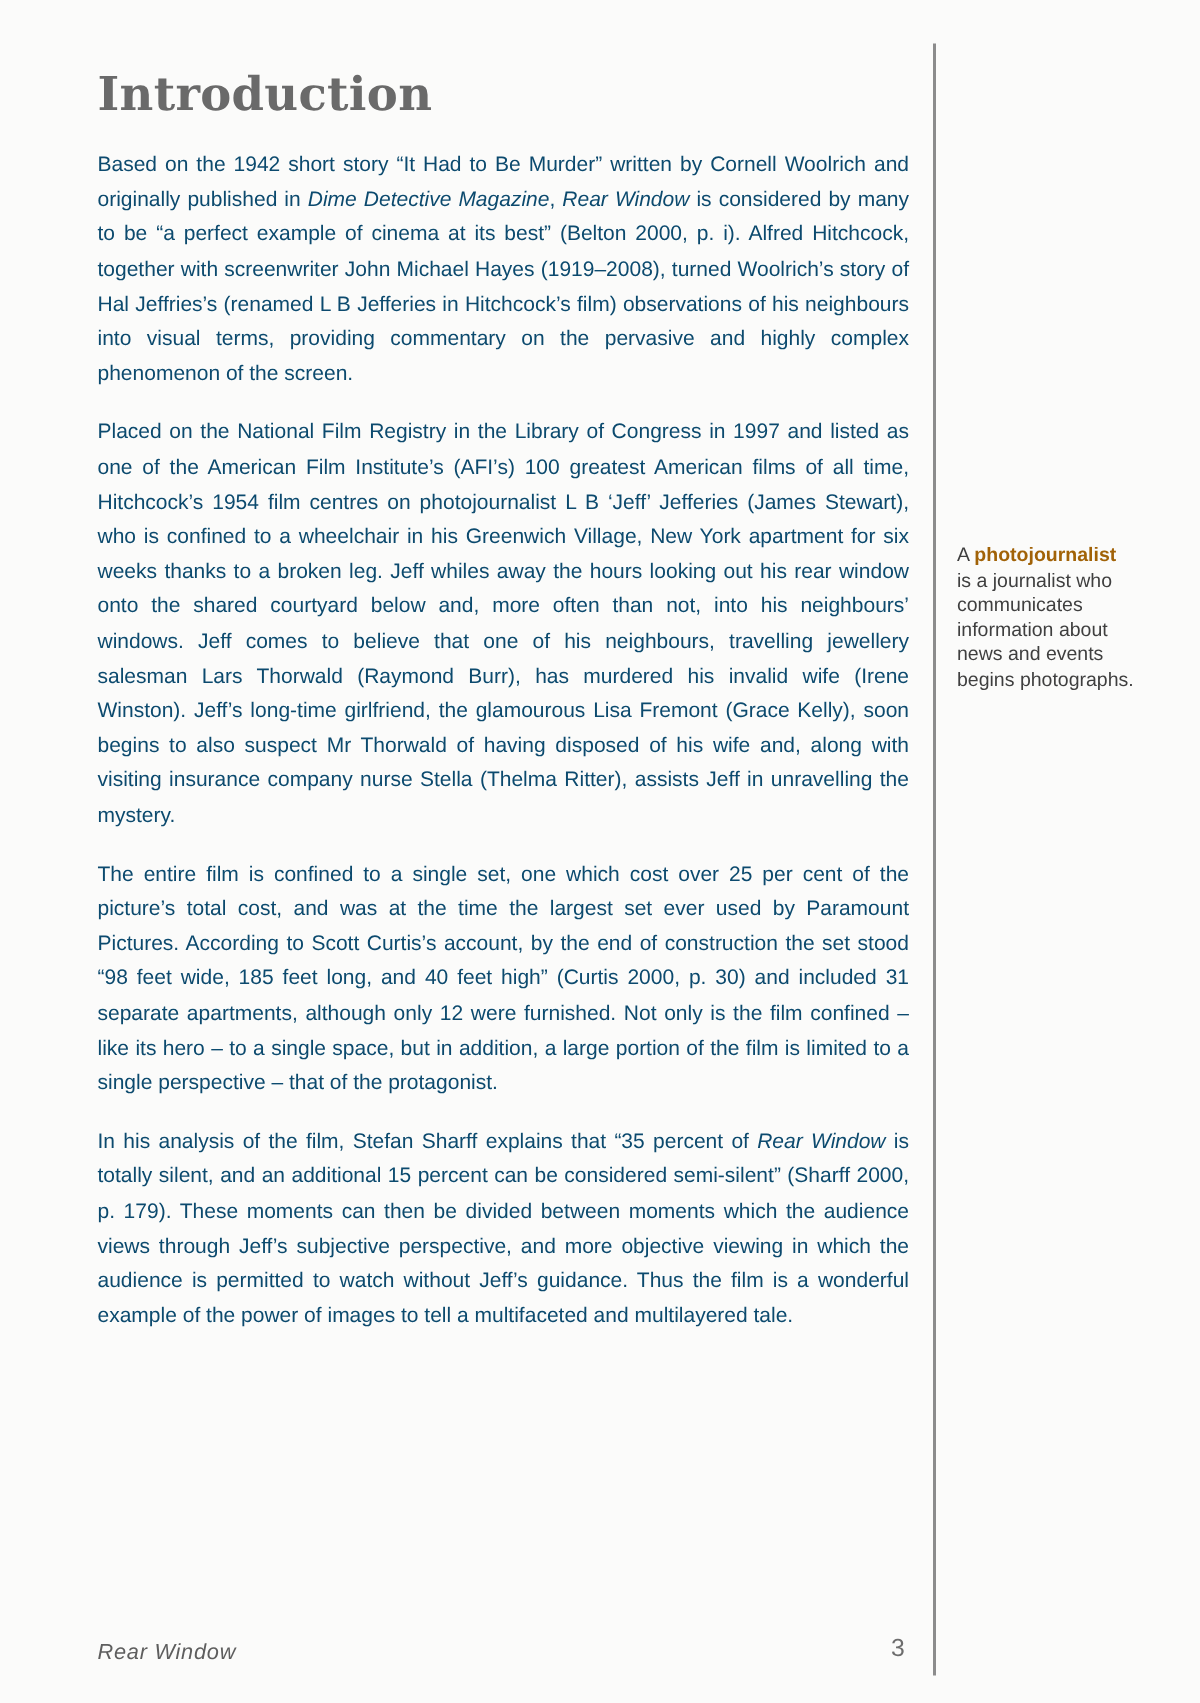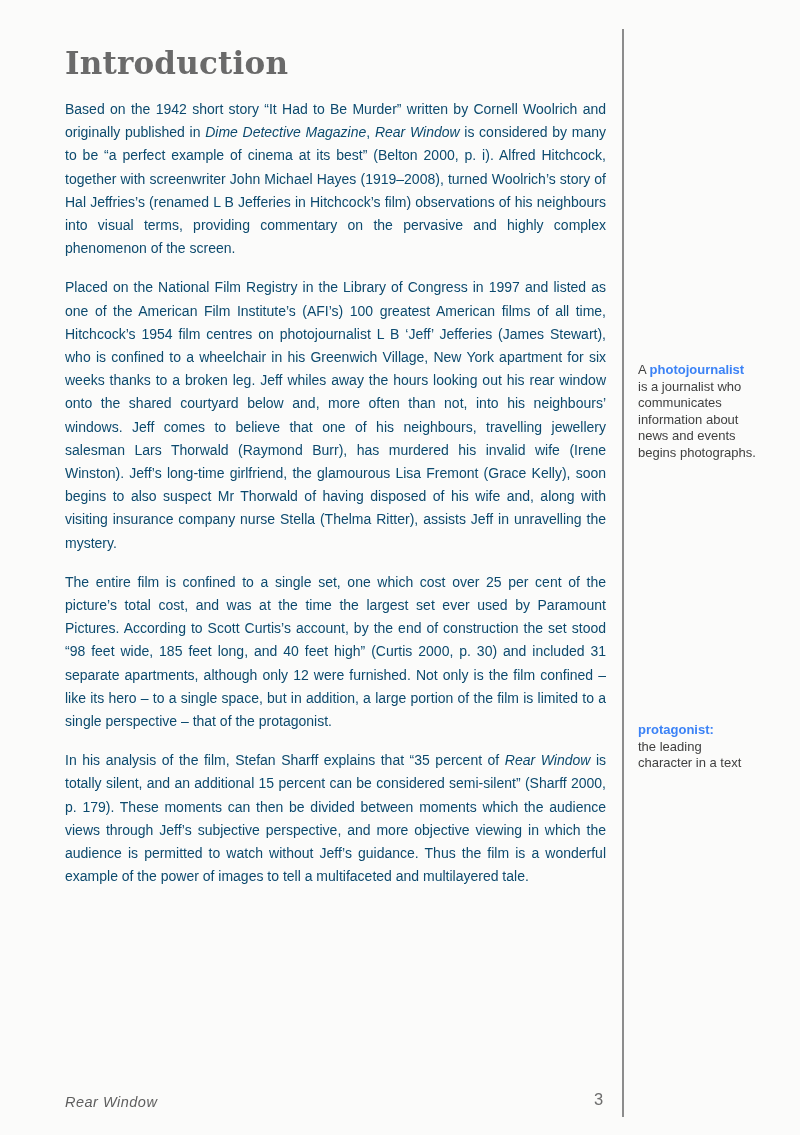--- a/index.html
+++ b/index.html
@@ -54,21 +54,21 @@
   }
   .margin-note {
     position: absolute;
     left: 638px;
     width: 118px;
     font-size: 13px;
     line-height: 16.5px;
     color: #3f3f3f;
   }
   .margin-note b {
-    color: #3b82f6;
+    color: #a16207;
     font-weight: bold;
   }
   .note-photojournalist { top: 362px; }
   .note-protagonist { top: 722px; }
   .note-protagonist .term { display: block; }
   .footer-book-title {
     position: absolute;
     left: 65px;
     top: 1094px;
     font-style: italic;
@@ -100,21 +100,18 @@
 
     <p class="body-para"><span>The entire film is confined to a single set, one which cost over 25 per cent of the picture’s total cost, and was at the time the largest set ever used by Paramount Pictures. According to Scott Curtis’s account, by the end of construction the set stood “98 feet wide, 185 feet long, and 40 feet high” (Curtis 2000, p. 30) and included 31 separate apartments, although only 12 were furnished. Not only is the film confined – like its hero – to a single space, but in addition, a large portion of the film is limited to a single perspective – that of the protagonist.</span></p>
 
     <p class="body-para"><span>In his analysis of the film, Stefan Sharff explains that “35 percent of </span><span class="i">Rear Window</span><span> is totally silent, and an additional 15 percent can be considered semi-silent” (Sharff 2000, p. 179). These moments can then be divided between moments which the audience views through Jeff’s subjective perspective, and more objective viewing in which the audience is permitted to watch without Jeff’s guidance. Thus the film is a wonderful example of the power of images to tell a multifaceted and multilayered tale.</span></p>
   </div>
 
   <div class="margin-note note-photojournalist">
     <span class="lead">A </span><b class="term">photojournalist</b><span class="definition"> is a journalist who communicates information about news and events begins photographs.</span>
   </div>
 
-  <div class="margin-note note-protagonist">
-    <b class="term">protagonist:</b><span class="definition">the leading character in a text</span>
-  </div>
 
   <div class="footer-book-title">Rear Window</div>
 
   <div class="footer-page-number">3</div>
 
 </div>
 
 </body></html>

